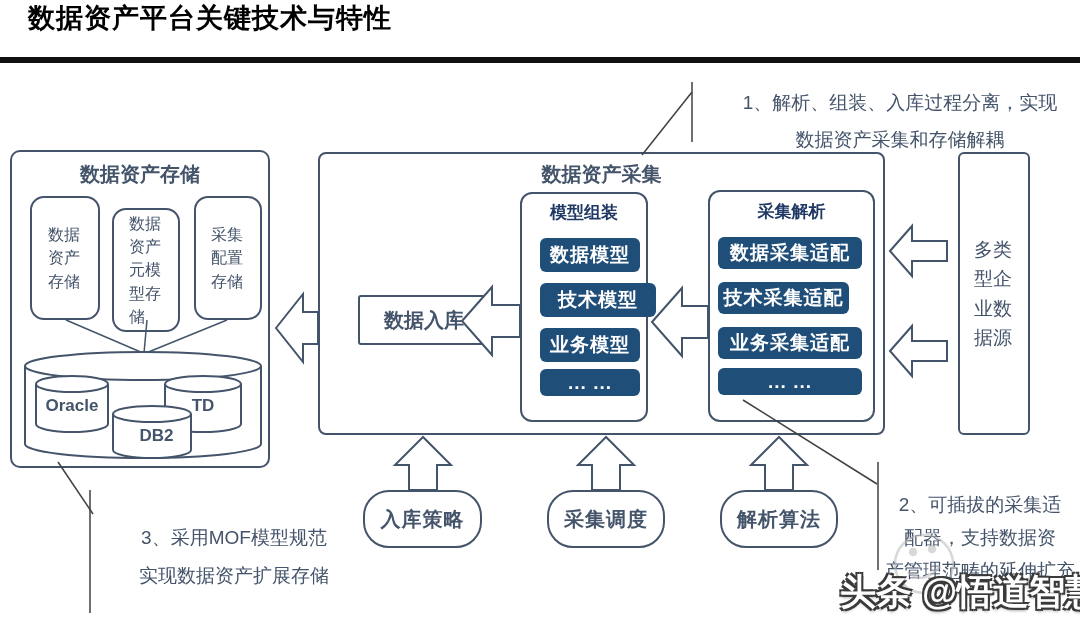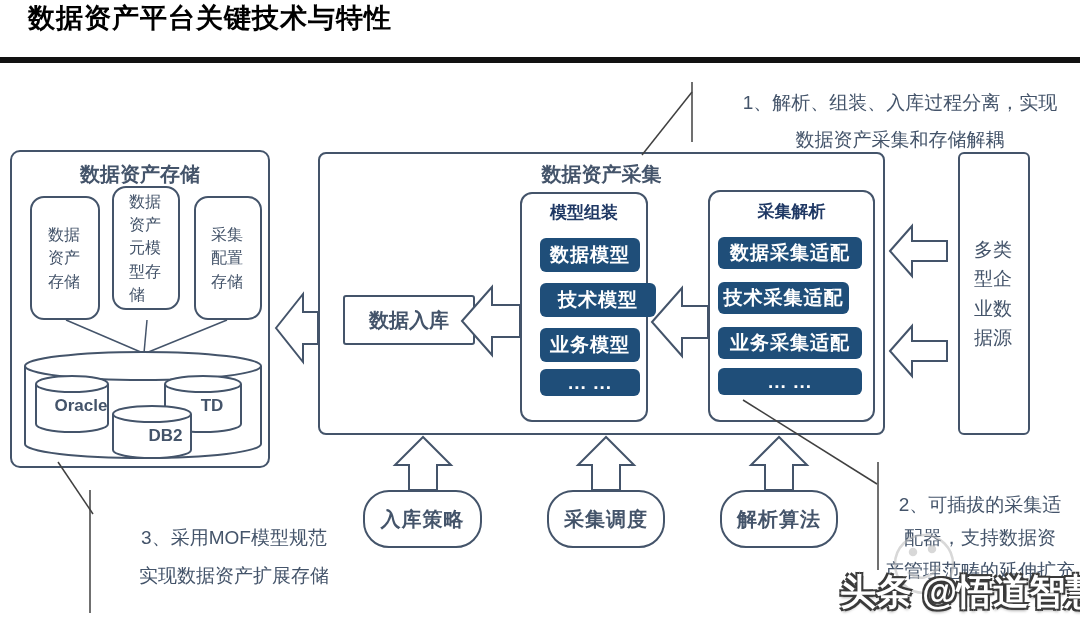--- a/index.html
+++ b/index.html
@@ -15,35 +15,35 @@
   .storage-box{left:10px;top:150px;width:260px;height:318px;border-radius:10px;}
   .sec-title{position:absolute;width:100%;text-align:center;font-size:20px;font-weight:600;color:#44546A;}
   .storage-title{top:161px;left:10px;width:260px;}
   .collect-title{top:161px;left:318px;width:567px;}
 
   .sub-box{border-radius:14px;display:flex;align-items:center;justify-content:center;}
   .sub-lbl{width:34px;font-size:16px;line-height:1.45;color:#44546A;font-weight:500;text-align:left;}
 
   .collect-box{left:318px;top:152px;width:567px;height:283px;border-radius:8px;}
 
-  .warehouse-box{left:343px;top:295px;width:132px;height:50px;border-radius:3px;display:flex;align-items:center;justify-content:center;
+  .warehouse-box{left:358px;top:295px;width:132px;height:50px;border-radius:3px;display:flex;align-items:center;justify-content:center;
     font-size:20px;font-weight:bold;color:#44546A;}
 
   .panel{border-radius:12px;}
   .panel-hdr{position:absolute;width:100%;text-align:center;font-size:17px;font-weight:bold;color:#1F3864;}
   .bluebox{position:absolute;background:#1F4E79;border-radius:6px;display:flex;align-items:center;justify-content:center;
     color:#fff;font-size:19px;font-weight:bold;letter-spacing:1px;}
 
   .source-box{left:958px;top:152px;width:72px;height:283px;border-radius:6px;display:flex;align-items:center;justify-content:center;}
   .source-lbl{width:40px;font-size:19px;line-height:1.55;color:#44546A;font-weight:500;}
 
   .bottom-box{top:490px;height:58px;border-radius:26px;display:flex;align-items:center;justify-content:center;
     font-size:20px;color:#44546A;font-weight:700;letter-spacing:1px;}
 
-  .db-lbl{position:absolute;z-index:6;font-weight:bold;color:#44546A;text-align:center;padding-left:9px;}
+  .db-lbl{position:absolute;z-index:6;font-weight:bold;color:#44546A;text-align:center;}
 
   .note{position:absolute;color:#44546A;font-size:19px;text-align:center;z-index:4;}
   .note div{white-space:nowrap;}
   .note1{left:720px;top:84px;width:360px;line-height:37px;}
   .note2{left:862px;top:488px;width:236px;line-height:33px;}
   .note3{left:108px;top:519px;width:252px;line-height:38px;}
 
   .overlay{position:absolute;left:0;top:0;z-index:5;pointer-events:none;}
 
   .watermark{position:absolute;left:840px;top:568px;z-index:7;font-size:36px;font-weight:bold;color:#fff;white-space:nowrap;
@@ -56,21 +56,21 @@
 
   <div class="page-title">数据资产平台关键技术与特性</div>
   <div class="title-bar"></div>
 
   <div class="obox storage-box"></div>
   <div class="sec-title storage-title">数据资产存储</div>
 
   <div class="obox sub-box" style="left:30px;top:196px;width:70px;height:124px;">
     <span class="sub-lbl">数据资产存储</span>
   </div>
-  <div class="obox sub-box" style="left:112px;top:186px;width:68px;height:124px;">
+  <div class="obox sub-box" style="left:112px;top:208px;width:68px;height:124px;">
     <span class="sub-lbl">数据资产元模型存储</span>
   </div>
   <div class="obox sub-box" style="left:194px;top:196px;width:68px;height:124px;">
     <span class="sub-lbl">采集配置存储</span>
   </div>
 
   <div class="db-lbl" style="left:36px;top:396px;width:72px;font-size:17px;">Oracle</div>
   <div class="db-lbl" style="left:165px;top:396px;width:76px;font-size:17px;">TD</div>
   <div class="db-lbl" style="left:113px;top:426px;width:87px;font-size:17px;">DB2</div>
 

